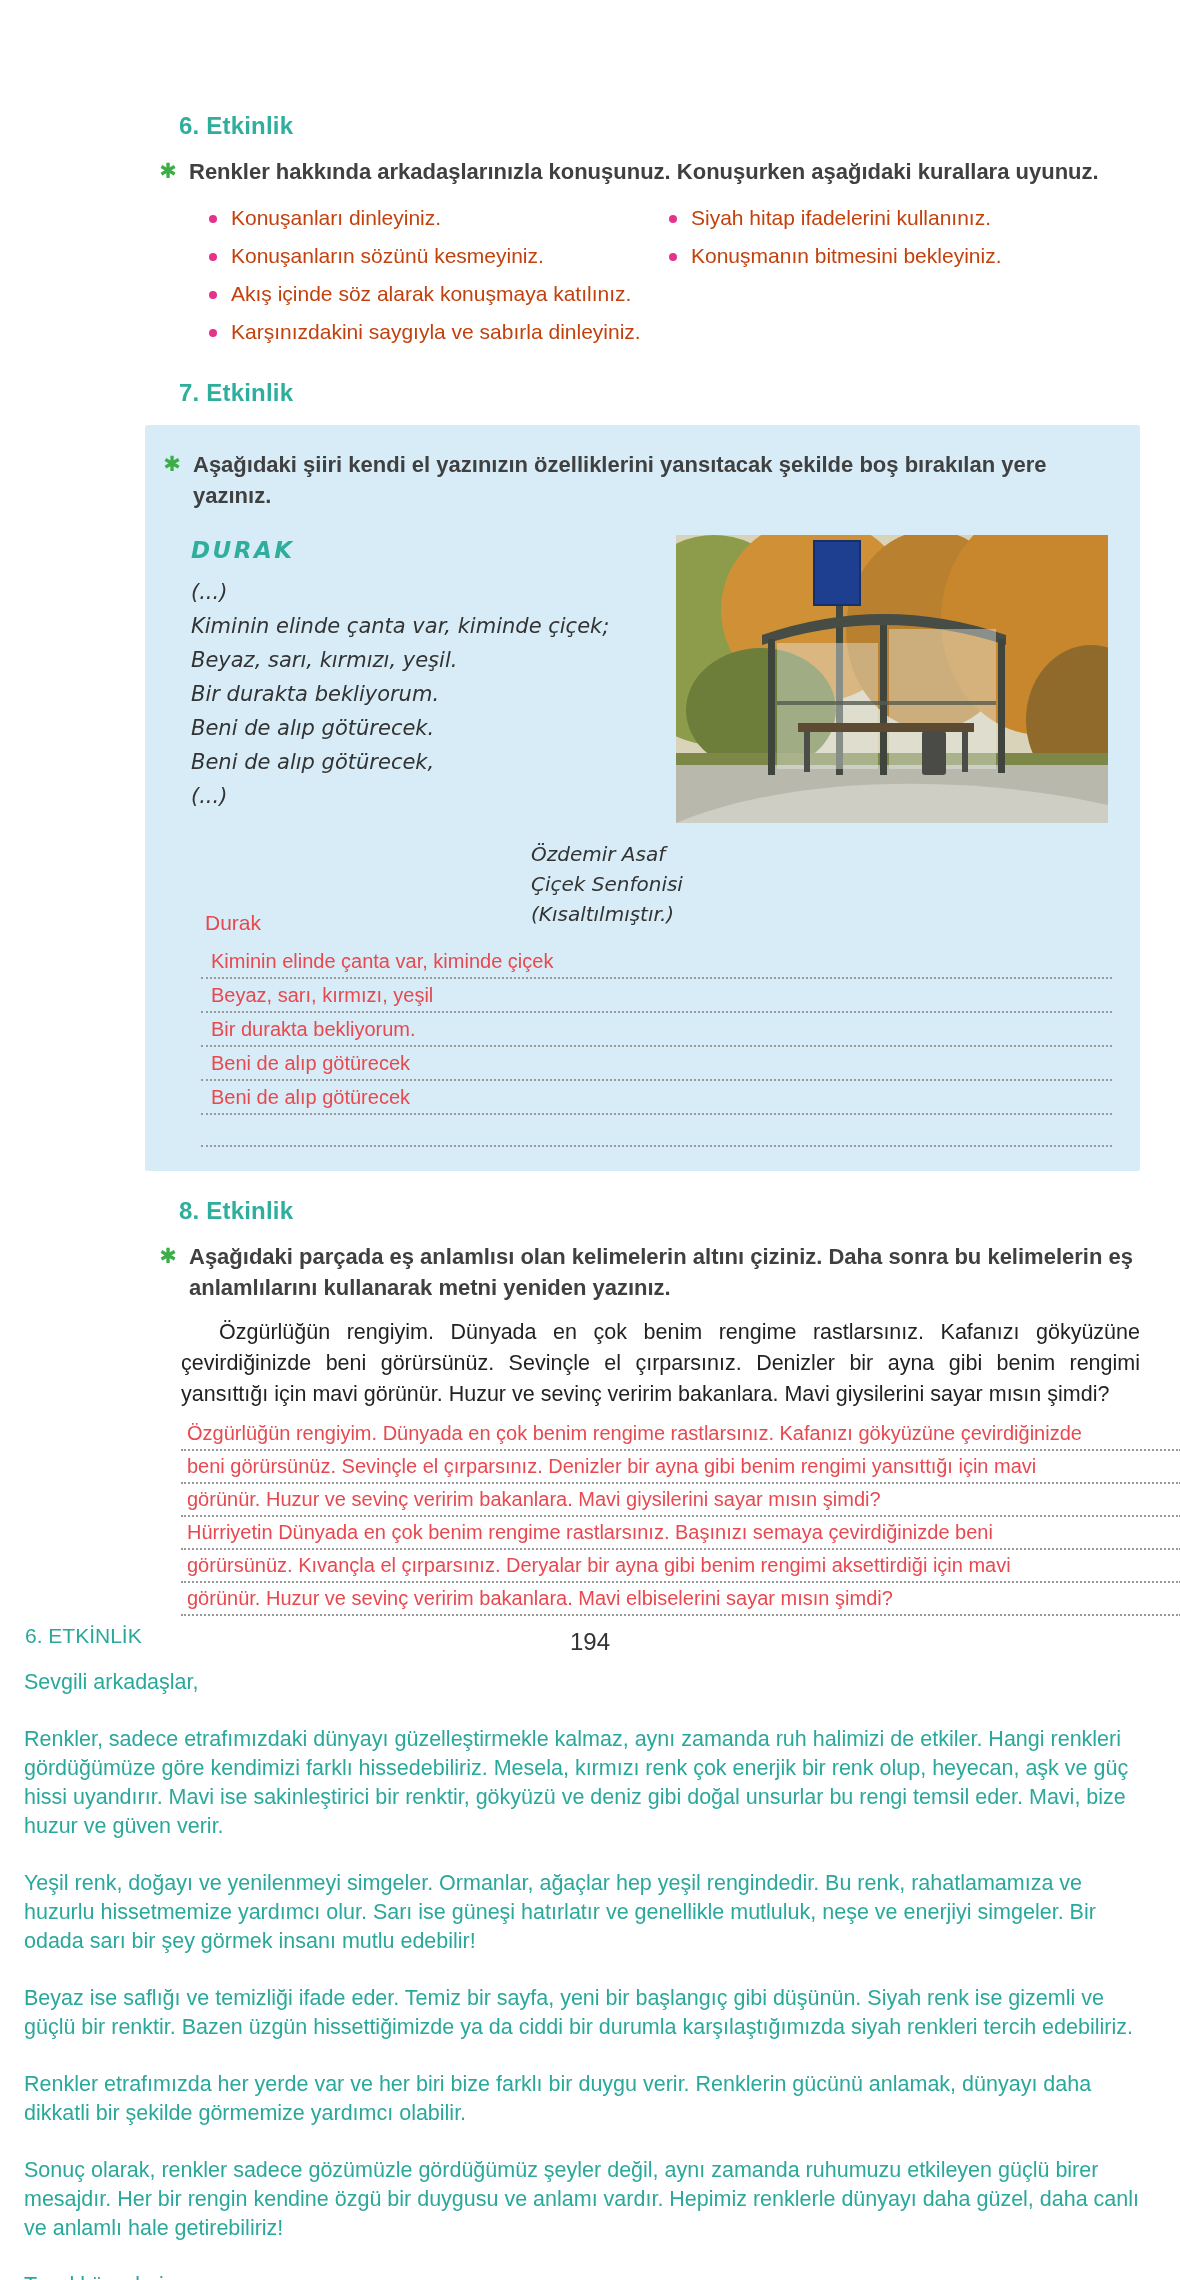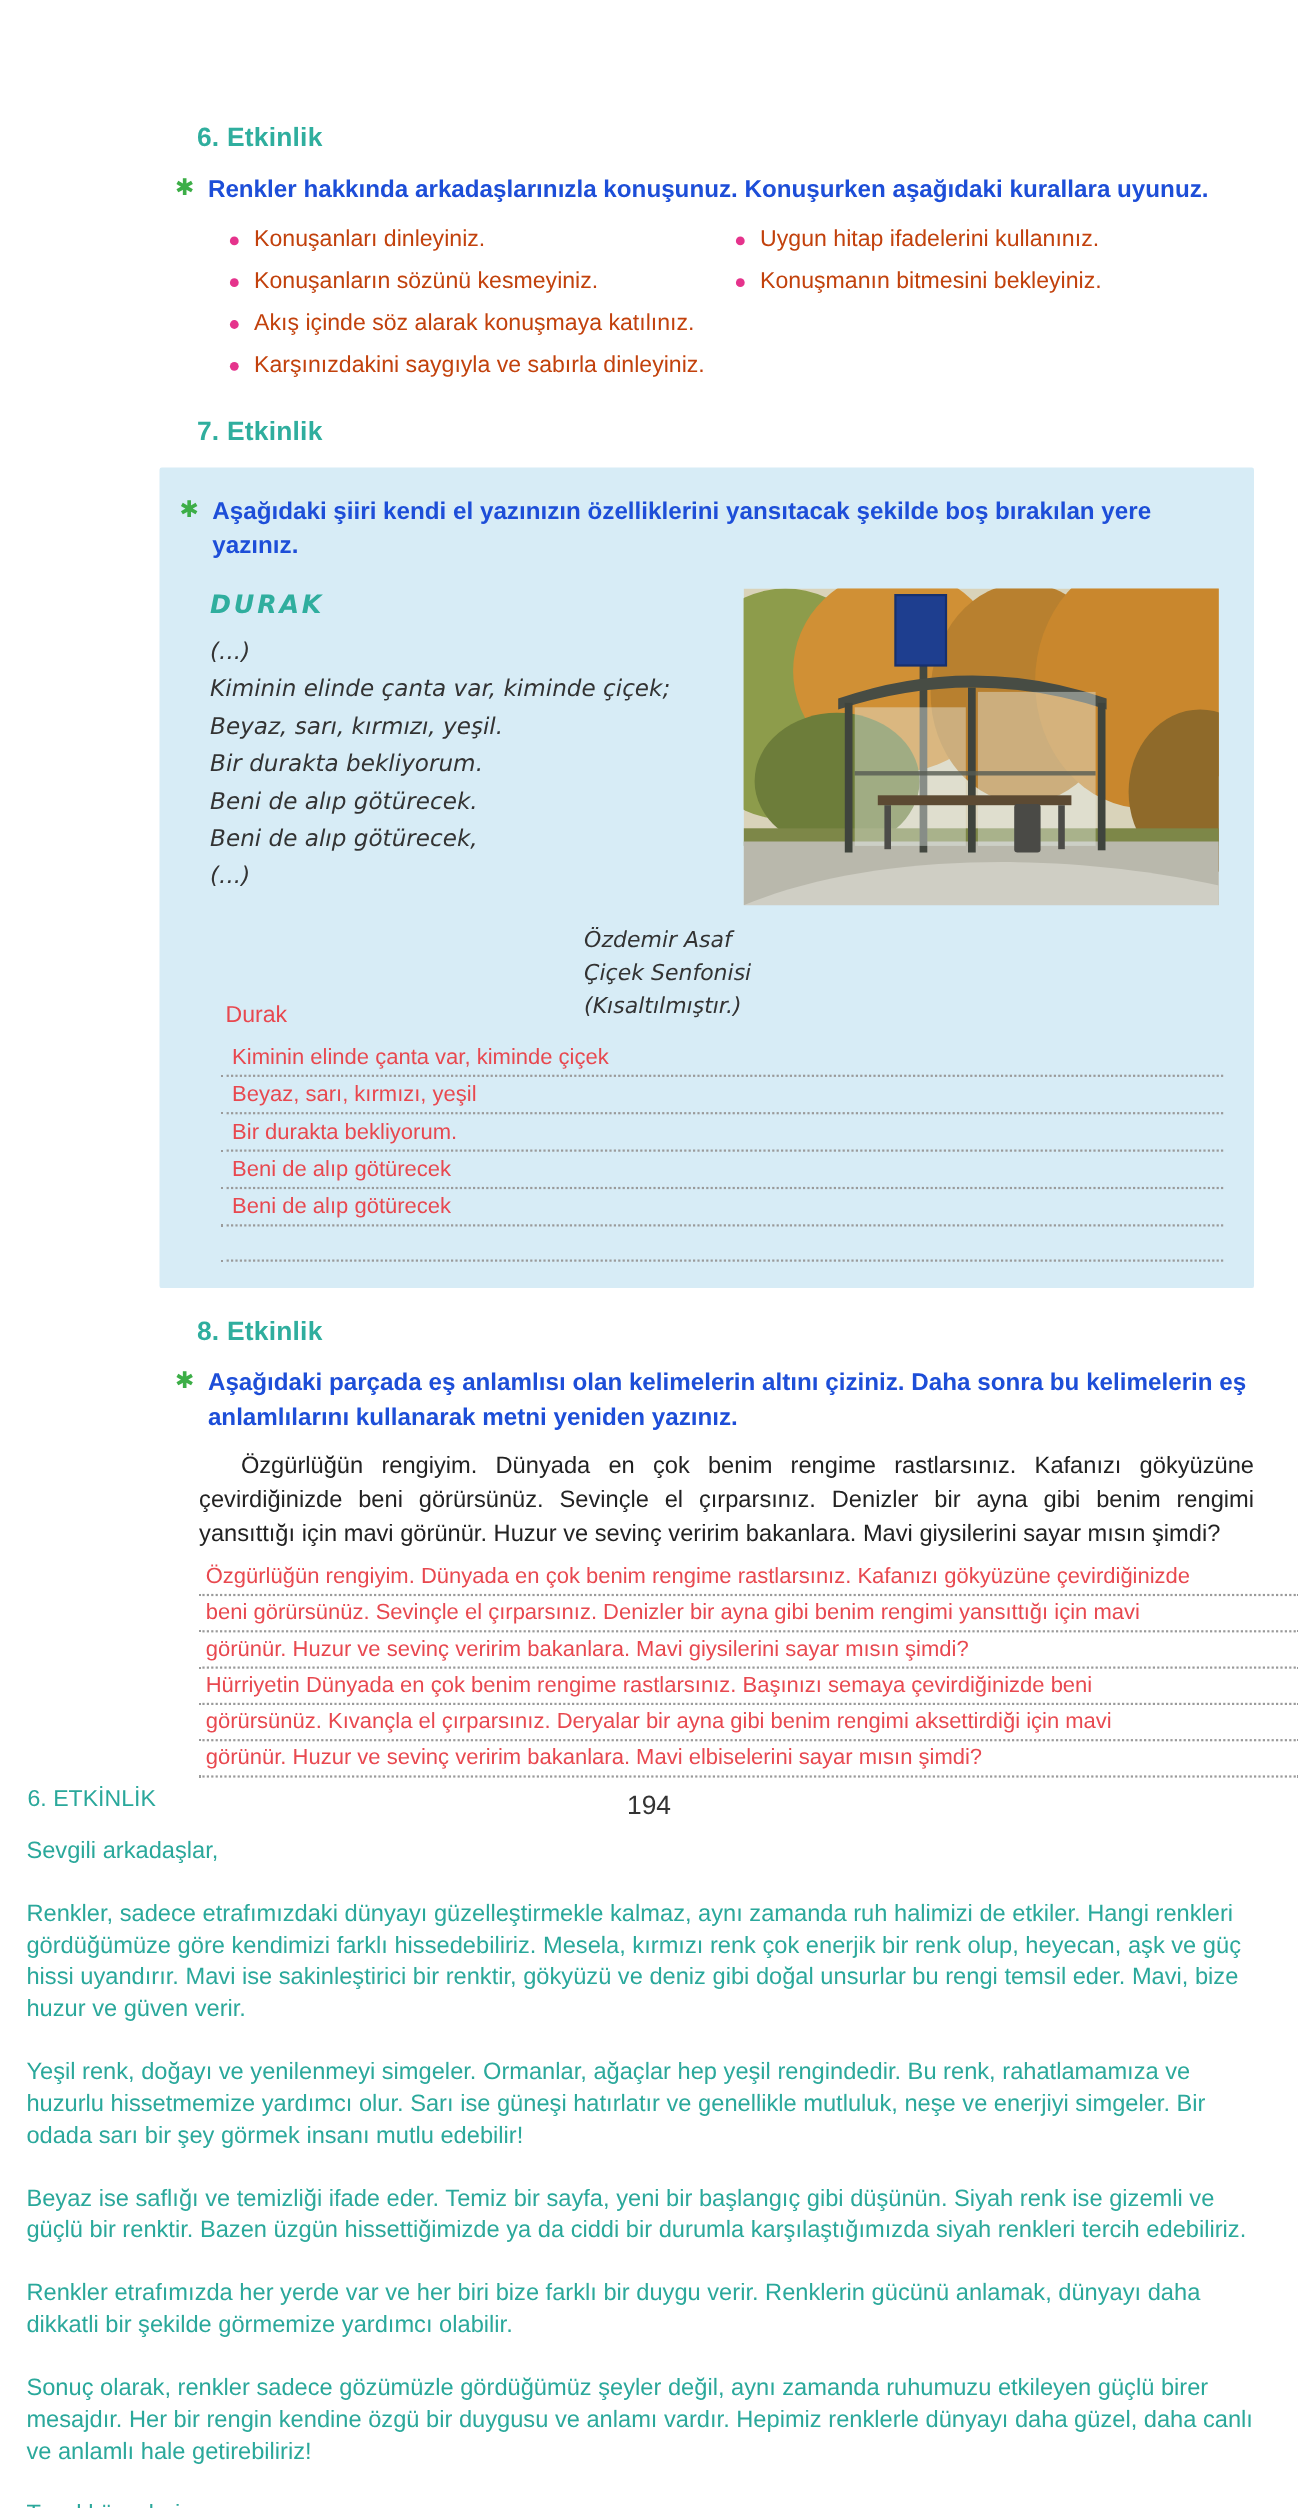--- a/index.html
+++ b/index.html
@@ -9,21 +9,21 @@
     -webkit-font-smoothing:antialiased;
   }
   
   .workbook{box-sizing:border-box;width:1180px;padding:112px 40px 0 145px;}
   .act-head{
     color:#2fae9e;font-size:24px;font-weight:bold;margin:0 0 16px 34px;
     letter-spacing:.2px;
   }
   .inst-row{display:flex;gap:10px;margin-left:12px;align-items:flex-start;}
   .star{color:#3cae47;font-size:21px;line-height:30px;flex:0 0 22px;text-align:center;}
-  .inst{margin:0;font-weight:bold;font-size:22px;line-height:31px;max-width:955px;color:#1d4ed8;}
+  .inst{margin:0;font-weight:bold;font-size:22px;line-height:31px;max-width:955px;color:#404040;}
   .rules{display:flex;margin:12px 0 0 64px;}
   .rules ul{list-style:none;margin:0;padding:0;}
   .rules .col-left{width:460px;}
   .rules .col-right{flex:1;}
   .rules li{position:relative;padding-left:22px;font-size:21px;line-height:38px;color:#c2410c;}
   .dot{position:absolute;left:0;top:16px;width:8px;height:8px;border-radius:50%;background:#e5338c;}
   .a7-head{margin-top:28px;}
   
   .blue-box{
     box-sizing:border-box;width:995px;margin-top:18px;background:#d7ecf6;
@@ -75,21 +75,21 @@
     <p class="inst">Renkler hakkında arkadaşlarınızla konuşunuz. Konuşurken aşağıdaki kurallara uyunuz.</p>
   </div>
   <div class="rules">
     <ul class="col-left">
       <li><span class="dot"></span><span>Konuşanları dinleyiniz.</span></li>
       <li><span class="dot"></span><span>Konuşanların sözünü kesmeyiniz.</span></li>
       <li><span class="dot"></span><span>Akış içinde söz alarak konuşmaya katılınız.</span></li>
       <li><span class="dot"></span><span>Karşınızdakini saygıyla ve sabırla dinleyiniz.</span></li>
     </ul>
     <ul class="col-right">
-      <li><span class="dot"></span><span>Uygun hitap ifadelerini kullanınız.</span></li>
+      <li><span class="dot"></span><span>Siyah hitap ifadelerini kullanınız.</span></li>
       <li><span class="dot"></span><span>Konuşmanın bitmesini bekleyiniz.</span></li>
     </ul>
   </div>
 
   <h2 class="act-head a7-head">7. Etkinlik</h2>
   <div class="blue-box">
     <div class="inst-row" style="margin-left:0;">
       <span class="star">✱</span>
       <p class="inst">Aşağıdaki şiiri kendi el yazınızın özelliklerini yansıtacak şekilde boş bırakılan yere yazınız.</p>
     </div>

